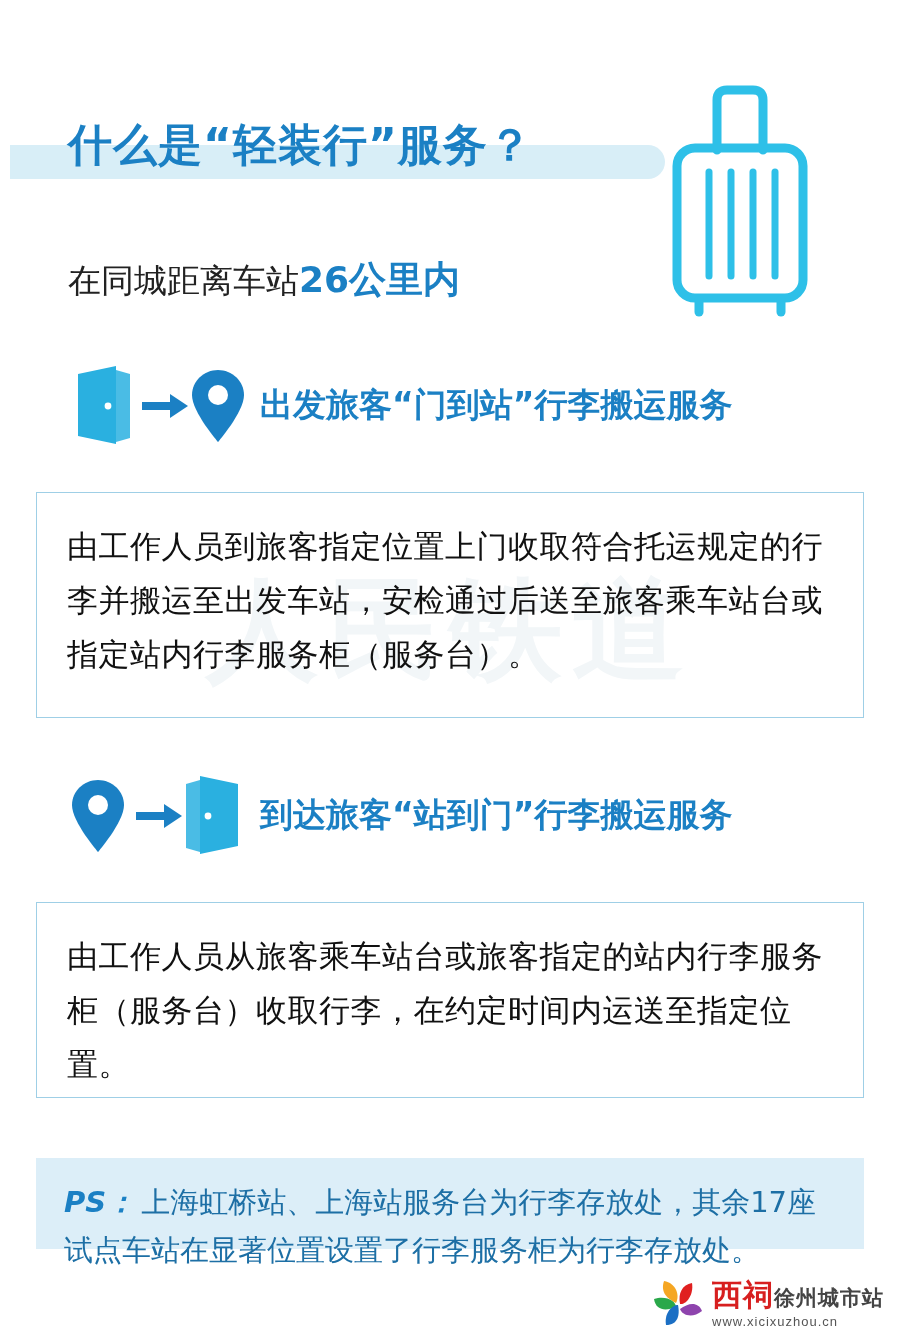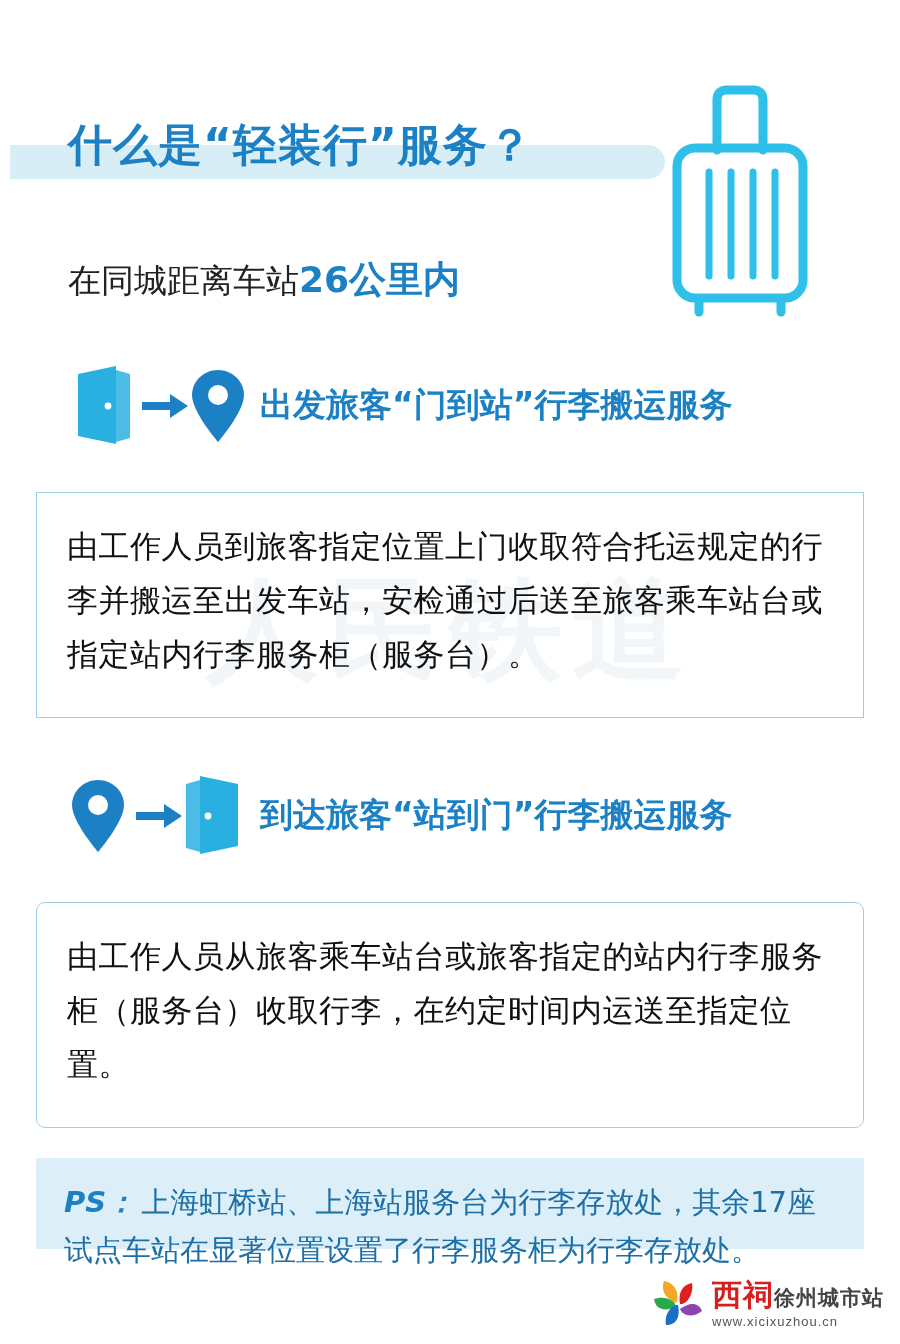--- a/index.html
+++ b/index.html
@@ -240,21 +240,21 @@
         <g>
           <path d="M170 14 L132 6 L132 84 L170 76 Z" fill="#2ab0e0"></path>
           <path d="M132 10 L118 14 L118 78 L132 82" fill="#2ab0e0" opacity="0.85"></path>
           <circle cx="140" cy="46" r="3.4" fill="#ffffff"></circle>
         </g>
       </svg>
     </div>
     <div class="label">到达旅客“站到门”行李搬运服务</div>
   </div>
 
-  <div class="box" style="top:902px; height:226px;border-radius:9px;">
+  <div class="box" style="top:902px; height:196px;">
     <p>由工作人员从旅客乘车站台或旅客指定的站内行李服务柜（服务台）收取行李，在约定时间内运送至指定位置。</p>
   </div>
 
   <div class="ps-box">
     <div class="ps-line">
       <span class="ps-label">PS：</span><span>上海虹桥站、上海站服务台为行李存放处，其余17座</span>
     </div>
     <div class="ps-line">试点车站在显著位置设置了行李服务柜为行李存放处。</div>
   </div>
 

